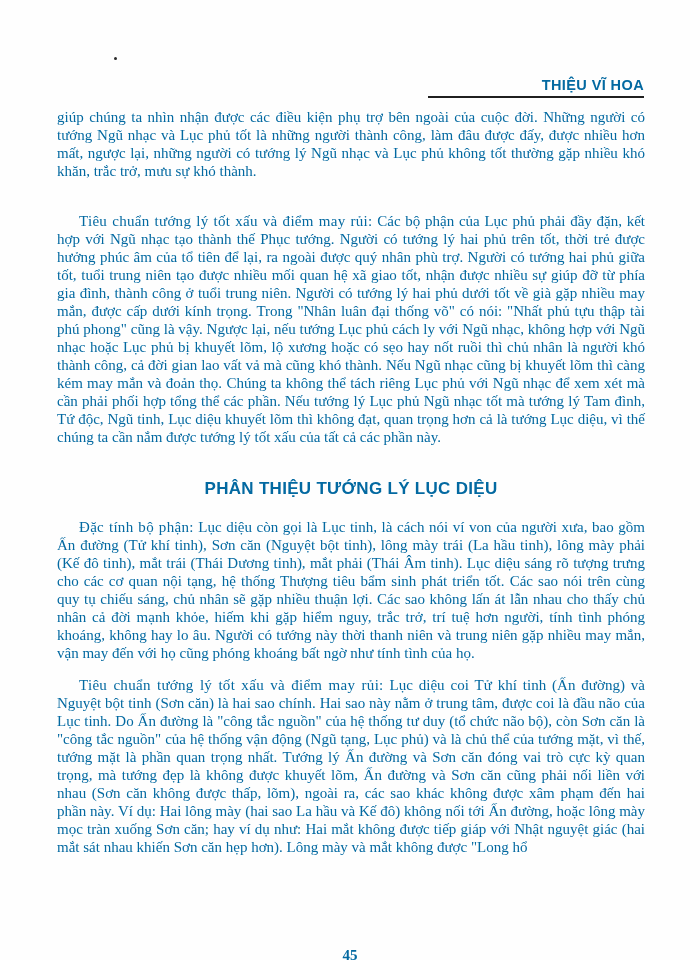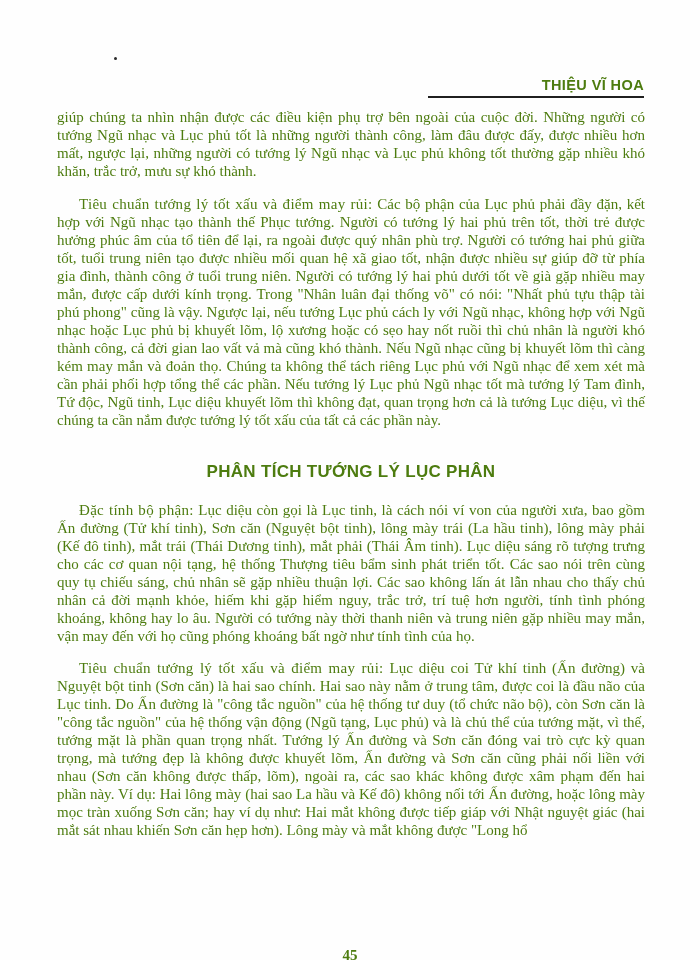--- a/index.html
+++ b/index.html
@@ -2,21 +2,21 @@
 <html><head>
 <meta charset="utf-8">
 <style>
   html, body { margin: 0; padding: 0; }
   .page {
     position: relative;
     width: 700px;
     height: 960px;
     background: #fefefe;
     overflow: hidden;
-    color: #4d7c0f;
+    color: #0369a1;
     font-family: "Liberation Serif", serif;
   }
   .speck {
     position: absolute;
     left: 114px;
     top: 57px;
     width: 3px;
     height: 3px;
     background: #2a2a2a;
     border-radius: 50%;
@@ -38,21 +38,21 @@
   .content {
     position: absolute;
     top: 108px;
     left: 57px;
     width: 588px;
     font-size: 15px;
     line-height: 18px;
     text-align: justify;
   }
   .para { margin: 0 0 14px 0; }
-  .para.continuation { margin-bottom: 15px; }
+  .para.continuation { margin-bottom: 32px; }
   .para.indent { text-indent: 22px; }
   .lead { font-weight: normal; letter-spacing: 0.3px; }
   .section-heading {
     font-family: "Liberation Sans", sans-serif;
     font-weight: bold;
     font-size: 17px;
     letter-spacing: 0.3px;
     text-align: center;
     margin: 34px 0 20px 0;
   }
@@ -83,21 +83,21 @@
 
     <p class="para continuation">
       <span>giúp chúng ta nhìn nhận được các điều kiện phụ trợ bên ngoài của cuộc đời. Những người có tướng Ngũ nhạc và Lục phủ tốt là những người thành công, làm đâu được đấy, được nhiều hơn mất, ngược lại, những người có tướng lý Ngũ nhạc và Lục phủ không tốt thường gặp nhiều khó khăn, trắc trở, mưu sự khó thành.</span>
     </p>
 
     <p class="para indent">
       <span class="lead">Tiêu chuẩn tướng lý tốt xấu và điểm may rủi:</span><span> Các bộ phận của Lục phủ phải đầy đặn, kết hợp với Ngũ nhạc tạo thành thế Phục tướng. Người có tướng lý hai phủ trên tốt, thời trẻ được hưởng phúc âm của tổ tiên để lại, ra ngoài được quý nhân phù trợ. Người có tướng hai phủ giữa tốt, tuổi trung niên tạo được nhiều mối quan hệ xã giao tốt, nhận được nhiều sự giúp đỡ từ phía gia đình, thành công ở tuổi trung niên. Người có tướng lý hai phủ dưới tốt về già gặp nhiều may mắn, được cấp dưới kính trọng. Trong "Nhân luân đại thống võ" có nói: "Nhất phủ tựu thập tài phú phong" cũng là vậy. Ngược lại, nếu tướng Lục phủ cách ly với Ngũ nhạc, không hợp với Ngũ nhạc hoặc Lục phủ bị khuyết lõm, lộ xương hoặc có sẹo hay nốt ruồi thì chủ nhân là người khó thành công, cả đời gian lao vất vả mà cũng khó thành. Nếu Ngũ nhạc cũng bị khuyết lõm thì càng kém may mắn và đoản thọ. Chúng ta không thể tách riêng Lục phủ với Ngũ nhạc để xem xét mà cần phải phối hợp tổng thể các phần. Nếu tướng lý Lục phủ Ngũ nhạc tốt mà tướng lý Tam đình, Tứ độc, Ngũ tinh, Lục diệu khuyết lõm thì không đạt, quan trọng hơn cả là tướng Lục diệu, vì thế chúng ta cần nắm được tướng lý tốt xấu của tất cả các phần này.</span>
     </p>
 
     <h2 class="section-heading">
-      <span>PHÂN TÍCH TƯỚNG LÝ LỤC PHÂN</span>
+      <span>PHÂN THIỆU TƯỚNG LÝ LỤC DIỆU</span>
     </h2>
 
     <p class="para indent">
       <span class="lead">Đặc tính bộ phận:</span><span> Lục diệu còn gọi là Lục tinh, là cách nói ví von của người xưa, bao gồm Ấn đường (Tử khí tinh), Sơn căn (Nguyệt bột tinh), lông mày trái (La hầu tinh), lông mày phải (Kế đô tinh), mắt trái (Thái Dương tinh), mắt phải (Thái Âm tinh). Lục diệu sáng rõ tượng trưng cho các cơ quan nội tạng, hệ thống Thượng tiêu bẩm sinh phát triển tốt. Các sao nói trên cùng quy tụ chiếu sáng, chủ nhân sẽ gặp nhiều thuận lợi. Các sao không lấn át lẫn nhau cho thấy chủ nhân cả đời mạnh khỏe, hiếm khi gặp hiểm nguy, trắc trở, trí tuệ hơn người, tính tình phóng khoáng, không hay lo âu. Người có tướng này thời thanh niên và trung niên gặp nhiều may mắn, vận may đến với họ cũng phóng khoáng bất ngờ như tính tình của họ.</span>
     </p>
 
     <p class="para indent">
       <span class="lead">Tiêu chuẩn tướng lý tốt xấu và điểm may rủi:</span><span> Lục diệu coi Tử khí tinh (Ấn đường) và Nguyệt bột tinh (Sơn căn) là hai sao chính. Hai sao này nằm ở trung tâm, được coi là đầu não của Lục tinh. Do Ấn đường là "công tắc nguồn" của hệ thống tư duy (tổ chức não bộ), còn Sơn căn là "công tắc nguồn" của hệ thống vận động (Ngũ tạng, Lục phủ) và là chủ thể của tướng mặt, vì thế, tướng mặt là phần quan trọng nhất. Tướng lý Ấn đường và Sơn căn đóng vai trò cực kỳ quan trọng, mà tướng đẹp là không được khuyết lõm, Ấn đường và Sơn căn cũng phải nối liền với nhau (Sơn căn không được thấp, lõm), ngoài ra, các sao khác không được xâm phạm đến hai phần này. Ví dụ: Hai lông mày (hai sao La hầu và Kế đô) không nối tới Ấn đường, hoặc lông mày mọc tràn xuống Sơn căn; hay ví dụ như: Hai mắt không được tiếp giáp với Nhật nguyệt giác (hai mắt sát nhau khiến Sơn căn hẹp hơn). Lông mày và mắt không được "Long hổ</span>
     </p>
 

